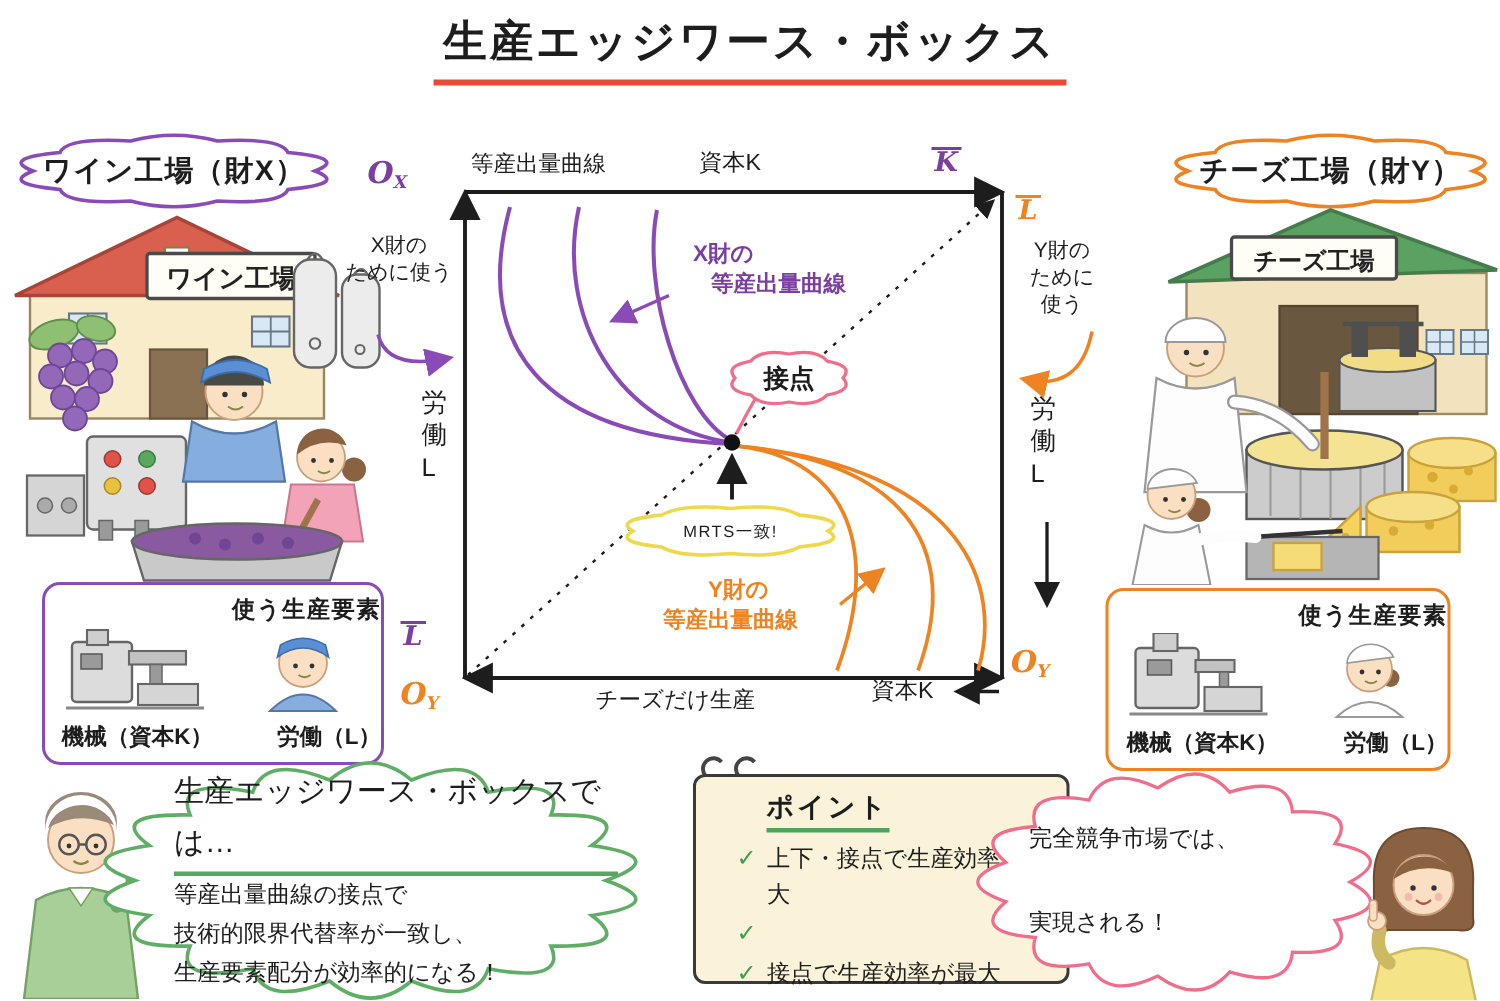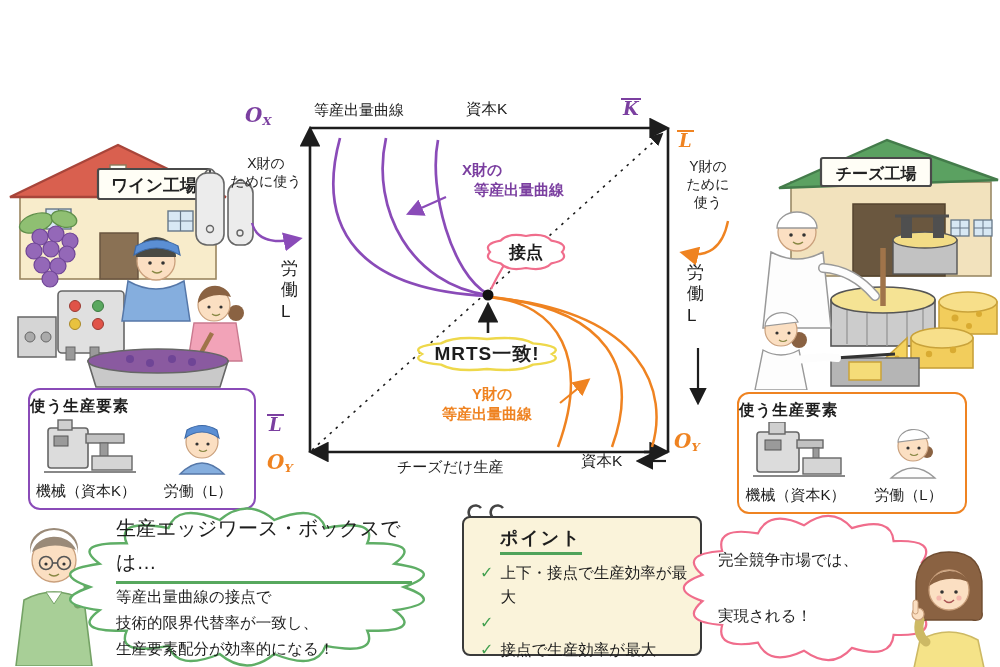--- a/index.html
+++ b/index.html
@@ -30,43 +30,58 @@
   .orange{color:#ef8321;}
   .sub{font-size:0.58em;vertical-align:-0.3em;font-weight:bold;}
   .bar{display:inline-block;border-top:2.4px solid currentColor;line-height:1.05;padding:0 2px;}
   .vstack{width:20px;word-break:break-all;white-space:normal;
           font-size:17px;line-height:1.25;}
   .center-lines span{display:block;}
   
   .factor-box{position:absolute;background:#ffffff;border-radius:12px;}
   .factor-box.purple-border{border:2.6px solid #8a4bb8;}
   .factor-box.orange-border{border:2.6px solid #ef8321;}
-  .factor-title{text-align:left;font-size:15.5px;font-weight:bold;margin-top:6px;letter-spacing:1px;}
+  .factor-title{text-align:right;font-size:15.5px;font-weight:bold;margin-top:6px;letter-spacing:1px;}
   .factor-labels{position:absolute;bottom:7px;left:0;width:100%;display:flex;}
-  .factor-labels div{flex:1;text-align:center;font-size:15px;font-weight:normal;}
+  .factor-labels div{flex:1;text-align:right;font-size:15px;font-weight:bold;}
   
   #point-card{left:462px;top:516px;width:236px;height:136px;background:#faf3da;
-              border:2.6px solid #3a3a3a;border-radius:8px;}
+              border:2.6px solid #3a3a3a;border-radius:8px;padding-left:11px;}
   #point-title{display:inline-block;margin:8px 0 4px 36px;font-size:18px;font-weight:bold;
                letter-spacing:2px;border-bottom:3px solid #4fa35a;padding-bottom:2px;}
   .point-row{display:flex;margin:2px 0 0 16px;font-size:15.5px;line-height:1.55;}
   .check{color:#3f9e4d;font-weight:bold;margin-right:7px;font-size:16px;}
   
   #green-bubble-content{text-align:left;font-size:15.5px;line-height:1.68;padding-left:8px;}
   #green-heading{display:inline-block;border-bottom:3px solid #57a85e;padding-bottom:1px;font-size:20px;}
   #pink-bubble-content{font-size:15.5px;line-height:1.8;text-align:left;}
   svg{display:block;}
 </style>
 </head>
 <body>
 
 <div id="stage">
 
-
-
+  <div class="abs" id="title-wrap">
+    <span id="title">生産エッジワース・ボックス</span>
+  </div>
+
+  <div class="cloud purple-cloud" style="left:14px;top:86px;width:204px;height:56px;">
+    <svg width="204" height="56" viewBox="0 0 204 56">
+        <path d="M196.0,28.0 Q218.2,36.6 178.0,40.3 Q173.8,50.4 131.0,48.0 Q102.0,55.7 73.0,48.0 Q30.2,50.4 26.0,40.3 Q-14.2,36.6 8.0,28.0 Q-14.2,19.4 26.0,15.7 Q30.2,5.6 73.0,8.0 Q102.0,0.3 131.0,8.0 Q173.8,5.6 178.0,15.7 Q218.2,19.4 196.0,28.0 Z"></path>
+      </svg>
+    <div class="cloud-text factory-bubble-text">ワイン工場（財X）</div>
+  </div>
+
+  <div class="cloud orange-cloud" style="left:784px;top:86px;width:206px;height:56px;">
+    <svg width="206" height="56" viewBox="0 0 206 56">
+        <path d="M198.0,28.0 Q220.5,36.6 179.9,40.3 Q175.6,50.4 132.4,48.0 Q103.0,55.7 73.6,48.0 Q30.4,50.4 26.1,40.3 Q-14.5,36.6 8.0,28.0 Q-14.5,19.4 26.1,15.7 Q30.4,5.6 73.6,8.0 Q103.0,0.3 132.4,8.0 Q175.6,5.6 179.9,15.7 Q220.5,19.4 198.0,28.0 Z"></path>
+      </svg>
+    <div class="cloud-text factory-bubble-text">チーズ工場（財Y）</div>
+  </div>
 
   <svg class="abs" style="left:0;top:133px;" width="258" height="258" viewBox="0 0 258 258">
     <g>
       <rect x="20" y="62" width="196" height="84" fill="#f8eccb" stroke="#9a8660" stroke-width="1.6"></rect>
       <polygon points="10,64 118,12 226,64" fill="#d9604f" stroke="#a8453a" stroke-width="2.4"></polygon>
       <rect x="110" y="32" width="16" height="14" fill="#fffdf4" stroke="#8a7a5a" stroke-width="1.4"></rect>
       <circle cx="118" cy="39" r="2.6" fill="#6a5a40"></circle>
       <rect x="100" y="100" width="38" height="46" fill="#8a7154" stroke="#6a5540" stroke-width="1.5"></rect>
       <rect x="46" y="76" width="25" height="20" fill="#d8e8f4" stroke="#667788" stroke-width="1.4"></rect>
       <path d="M58.5,76 V96 M46,86 H71" stroke="#667788" stroke-width="1.2"></path>
@@ -343,21 +358,21 @@
   <div class="cloud pink-cloud" style="left:482px;top:229px;width:88px;height:46px;">
     <svg width="88" height="46" viewBox="0 0 88 46">
         <path d="M80.0,23.0 Q87.2,31.1 69.5,34.3 Q61.9,42.5 44.0,39.0 Q26.1,42.5 18.5,34.3 Q0.8,31.1 8.0,23.0 Q0.8,14.9 18.5,11.7 Q26.1,3.5 44.0,7.0 Q61.9,3.5 69.5,11.7 Q87.2,14.9 80.0,23.0 Z"></path>
       </svg>
     <div class="cloud-text" style="font-size:17px;font-weight:bold;">接点</div>
   </div>
   <div class="cloud yellow-cloud" style="left:414px;top:332px;width:146px;height:44px;">
     <svg width="146" height="44" viewBox="0 0 146 44">
         <path d="M138.0,22.0 Q151.1,29.6 119.0,32.6 Q105.3,40.3 73.0,37.0 Q40.7,40.3 27.0,32.6 Q-5.1,29.6 8.0,22.0 Q-5.1,14.4 27.0,11.4 Q40.7,3.7 73.0,7.0 Q105.3,3.7 119.0,11.4 Q151.1,14.4 138.0,22.0 Z"></path>
       </svg>
-    <div class="cloud-text" style="font-size:19px;font-weight:bold;letter-spacing:1px;">MRTS一致!</div>
+    <div class="cloud-text" style="font-size:11px;font-weight:normal;letter-spacing:1px;">MRTS一致!</div>
   </div>
 
   <svg class="abs" style="left:8px;top:518px;" width="88" height="148" viewBox="0 0 88 148">
     <path d="M22,36 a24,24 0 0 1 48,0 l0,-6 a24,20 0 0 0 -48,0 z" fill="#9a8a78"></path>
     <circle cx="46" cy="42" r="22" fill="#fbdfc2" stroke="#caa07c" stroke-width="1.3"></circle>
     <path d="M24,34 a23,20 0 0 1 44,-2 q-24,-10 -44,2 z" fill="#9a8a78"></path>
     <circle cx="38" cy="45" r="6.5" fill="none" stroke="#555" stroke-width="1.6"></circle>
     <circle cx="56" cy="45" r="6.5" fill="none" stroke="#555" stroke-width="1.6"></circle>
     <line x1="44" y1="45" x2="50" y2="45" stroke="#555" stroke-width="1.6"></line>
     <circle cx="38" cy="46" r="1.6" fill="#333"></circle>
@@ -396,21 +411,21 @@
     </div>
     <div class="point-row">
       <span class="check">✓</span>
     </div>
     <div class="point-row">
       <span class="check">✓</span>
       <span>接点で生産効率が最大</span>
     </div>
   </div>
 
-  <div class="cloud pink-cloud" style="left:692px;top:518px;width:248px;height:140px;">
+  <div class="cloud pink-cloud" style="left:660px;top:518px;width:248px;height:140px;">
     <svg width="248" height="140" viewBox="0 0 248 140">
         <path d="M240.0,70.0 Q271.5,87.3 230.0,95.6 Q246.0,118.9 201.6,116.8 Q199.4,142.0 159.8,129.9 Q139.8,152.7 111.9,132.7 Q77.4,149.1 66.0,124.6 Q23.1,131.8 30.2,107.0 Q-13.8,103.8 10.5,83.1 Q-26.8,70.0 10.5,56.9 Q-13.8,36.2 30.2,33.0 Q23.1,8.2 66.0,15.4 Q77.4,-9.1 111.9,7.3 Q139.8,-12.7 159.8,10.1 Q199.4,-2.0 201.6,23.2 Q246.0,21.1 230.0,44.4 Q271.5,52.7 240.0,70.0 Z"></path>
       </svg>
     <div class="cloud-text" style="justify-content:flex-start;padding-left:26px;box-sizing:border-box;">
       <div id="pink-bubble-content">
         <span>完全競争市場では、</span><br>
         <br>
         <span>実現される！</span>
       </div>
     </div>

